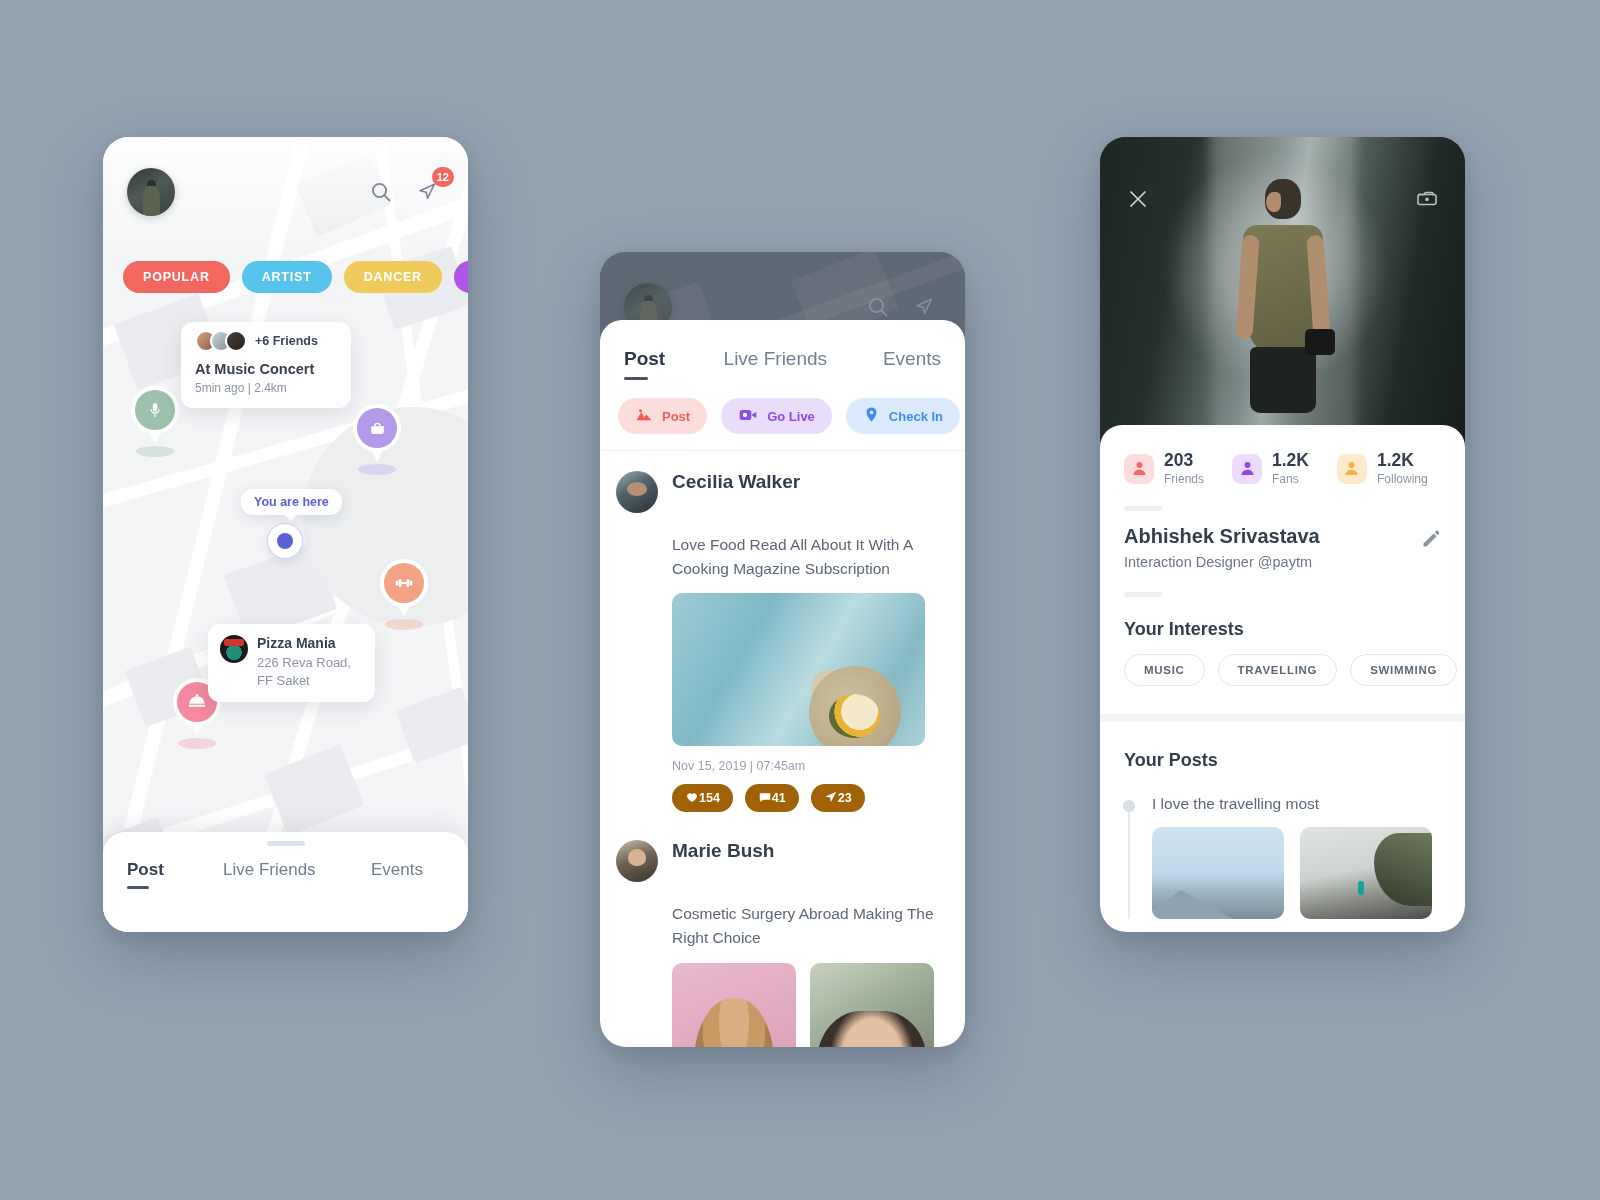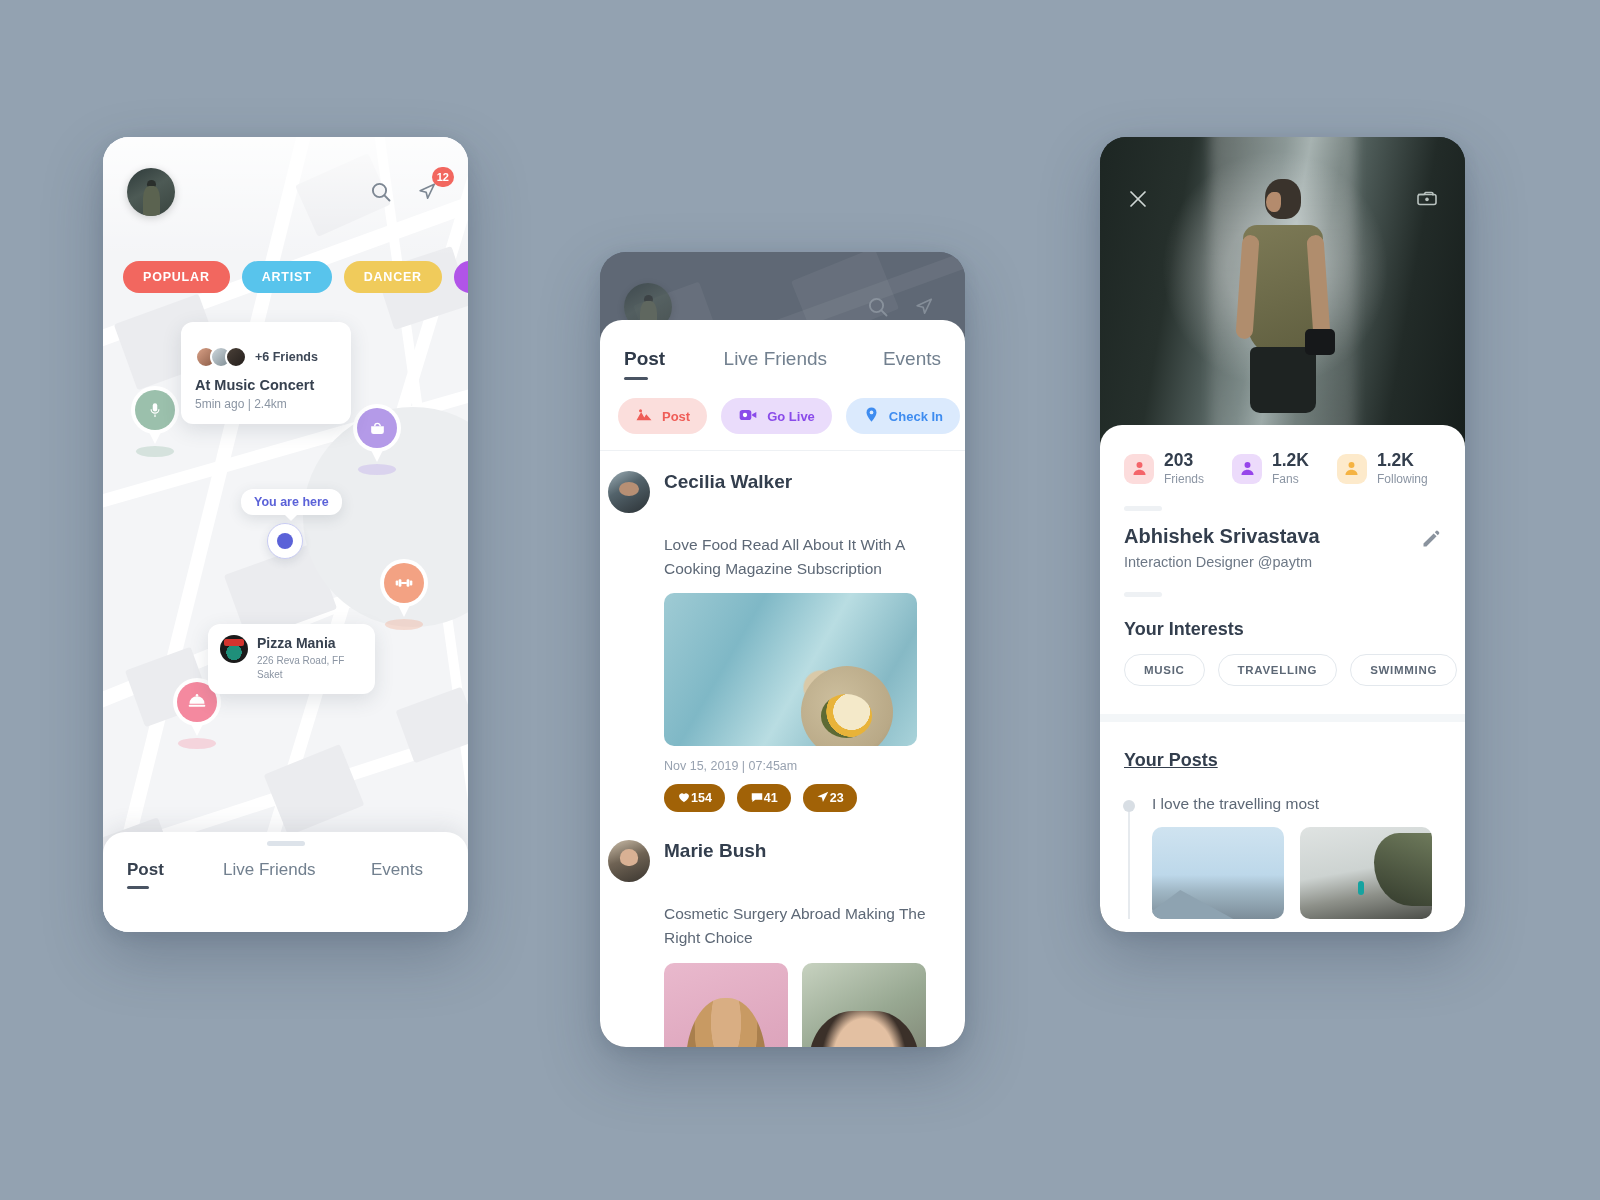--- a/index.html
+++ b/index.html
@@ -69,41 +69,41 @@
   .chip {
     height: 32px; line-height: 32px; border-radius: 16px;
     padding: 0 20px; color: #fff; font-size: 12.5px; font-weight: 700;
     letter-spacing: .8px; white-space: nowrap; flex: none; cursor: pointer;
   }
 
   .map-card {
     position: absolute; background:#fff; border-radius: 12px;
     box-shadow: 0 6px 20px rgba(45,60,80,.13); z-index: 5;
   }
-  #card-concert { left: 78px; top: 185px; width: 170px; padding: 24px 14px 13px; }
+  #card-concert { left: 78px; top: 185px; width: 170px; padding: 8px 14px 13px; }
   .friends-line { display:flex; align-items:center; gap:8px; }
   .stack { display:flex; }
   .stack .fa { width:22px; height:22px; border-radius:50%; border:2px solid #fff; margin-left:-7px; }
   .stack .fa:first-child { margin-left:0; }
   .fa1 { background: linear-gradient(135deg,#d9a187,#8a5b46); }
   .fa2 { background: linear-gradient(135deg,#cfd8dd,#7d8b92); }
   .fa3 { background: linear-gradient(135deg,#4a4038,#241f1c); }
   .friends-txt { font-size: 12.5px; color:#3d4756; font-weight:600; }
   .card-title { font-size: 14.5px; font-weight: 700; color:#37414f; margin-top: 9px; }
   .card-sub { font-size: 12px; color:#8b95a3; margin-top: 4px; }
 
   #card-pizza { left: 105px; top: 487px; width: 167px; padding: 11px 12px 13px; display:flex; gap:9px; }
   .pizza-logo {
     width: 28px; height: 28px; border-radius: 50%; flex: none;
     background: radial-gradient(circle at 50% 62%, #1f8f7a 0 34%, #1a1a1a 35% 100%);
     position: relative; overflow:hidden;
   }
   .pizza-logo::after{content:'';position:absolute;left:4px;top:4px;width:20px;height:7px;background:#d4342e;border-radius:2px;}
   .pizza-name { font-size: 14px; font-weight: 700; color:#37414f; }
-  .pizza-addr { font-size: 10px; color:#8b95a3; margin-top:3px; line-height: 1.35; }
+  .pizza-addr { font-size: 13px; color:#8b95a3; margin-top:3px; line-height: 1.35; }
 
   .pin { position:absolute; z-index:4; }
   .pin-head {
     width: 40px; height: 40px; border-radius: 50%;
     display:flex; align-items:center; justify-content:center;
     position: relative;
   }
   .pin-tail {
     position:absolute; left:50%; top:32px; transform:translateX(-50%);
     width:0;height:0;border-left:11px solid transparent;border-right:11px solid transparent;
@@ -162,21 +162,21 @@
   .feed-tab .ul { display:block;width:24px;height:3px;border-radius:2px;background:#4a5463;margin-top:7px; }
 
   .action-row { display:flex; gap:14px; padding: 18px 18px 16px; }
   .action-btn {
     display:flex; align-items:center; gap:9px;
     height:36px; border-radius:18px; padding:0 17px;
     font-size:13px; font-weight:700; cursor:pointer; white-space:nowrap;
   }
   .sep-line { height:1px; background:#eef1f4; }
 
-  .post { padding: 20px 8px 0; position:relative; }
+  .post { padding: 20px 16px 0; position:relative; }
   .post-head { display:flex; gap:14px; }
   .post-av { width:42px;height:42px;border-radius:50%;flex:none;overflow:hidden; }
   .av-cecilia { background: linear-gradient(150deg,#9fb0b8 0%,#53636b 40%,#2b3135 100%); position:relative;}
   .av-cecilia::after{content:'';position:absolute;left:26%;top:26%;width:48%;height:34%;background:#b78f74;border-radius:50%;}
   .av-marie { background: linear-gradient(160deg,#cbbda9 0%,#6f6354 45%,#3b3630 100%); position:relative;}
   .av-marie::after{content:'';position:absolute;left:28%;top:22%;width:44%;height:40%;background:#d9b194;border-radius:50% 50% 45% 45%;}
   .post-name { font-size:19px; font-weight:700; color:#333e4d; line-height:1.2; }
   .post-text { font-size:15.5px; color:#5d6876; line-height:1.55; margin-top:20px; }
   .post-body { margin-left: 56px; }
 
@@ -640,21 +640,21 @@
           <div class="int-chip">MUSIC</div>
           <div class="int-chip">TRAVELLING</div>
           <div class="int-chip">SWIMMING</div>
 
         </div>
       </div>
 
       <div class="grey-div"></div>
 
       <div class="posts-wrap">
-        <div class="sec-title" style="padding:0;text-decoration:underline;">Your Posts</div>
+        <div class="sec-title" style="padding:0;">Your Posts</div>
         <div class="timeline"></div>
         <div class="tl-dot"></div>
         <div class="post-line">I love the travelling most</div>
         <div class="thumbs">
           <div class="thumb th-a"></div>
           <div class="thumb th-b"></div>
         </div>
       </div>
     </div>
   </div>

